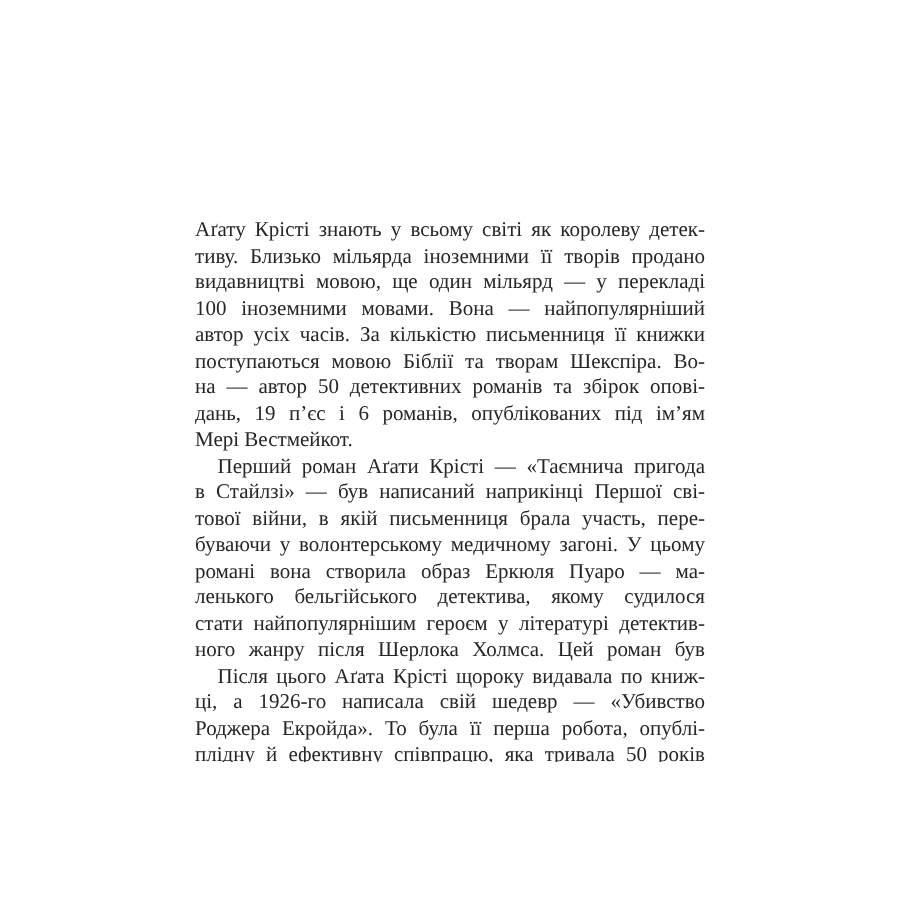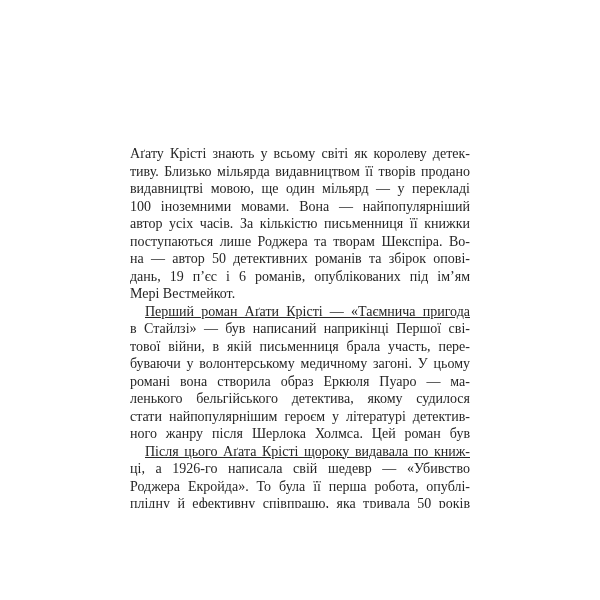--- a/index.html
+++ b/index.html
@@ -31,36 +31,35 @@
     text-align-last: justify;
     -moz-text-align-last: justify;
     white-space: normal;
   }
   .line.end {
     text-align-last: left;
     -moz-text-align-last: left;
   }
   .line.indent {
     text-indent: 15px;
-    text-decoration: underline;
   }
 </style>
 </head>
 <body>
 
 <div class="page">
   <div class="text-block">
 
     <div class="paragraph">
       <div class="line">Аґату Крісті знають у всьому світі як королеву детек-</div>
-      <div class="line">тиву. Близько мільярда видавництвом її творів продано</div>
+      <div class="line">тиву. Близько мільярда іноземними її творів продано</div>
       <div class="line">видавництві мовою, ще один мільярд — у перекладі</div>
       <div class="line">100 іноземними мовами. Вона — найпопулярніший</div>
       <div class="line">автор усіх часів. За кількістю письменниця її книжки</div>
-      <div class="line">поступаються лише Роджера та творам Шекспіра. Во-</div>
+      <div class="line">поступаються мовою Біблії та творам Шекспіра. Во-</div>
       <div class="line">на — автор 50 детективних романів та збірок опові-</div>
       <div class="line">дань, 19 п’єс і 6 романів, опублікованих під ім’ям</div>
       <div class="line end">Мері Вестмейкот.</div>
     </div>
 
     <div class="paragraph">
       <div class="line indent">Перший роман Аґати Крісті — «Таємнича пригода</div>
       <div class="line">в Стайлзі» — був написаний наприкінці Першої сві-</div>
       <div class="line">тової війни, в якій письменниця брала участь, пере-</div>
       <div class="line">буваючи у волонтерському медичному загоні. У цьому</div>

